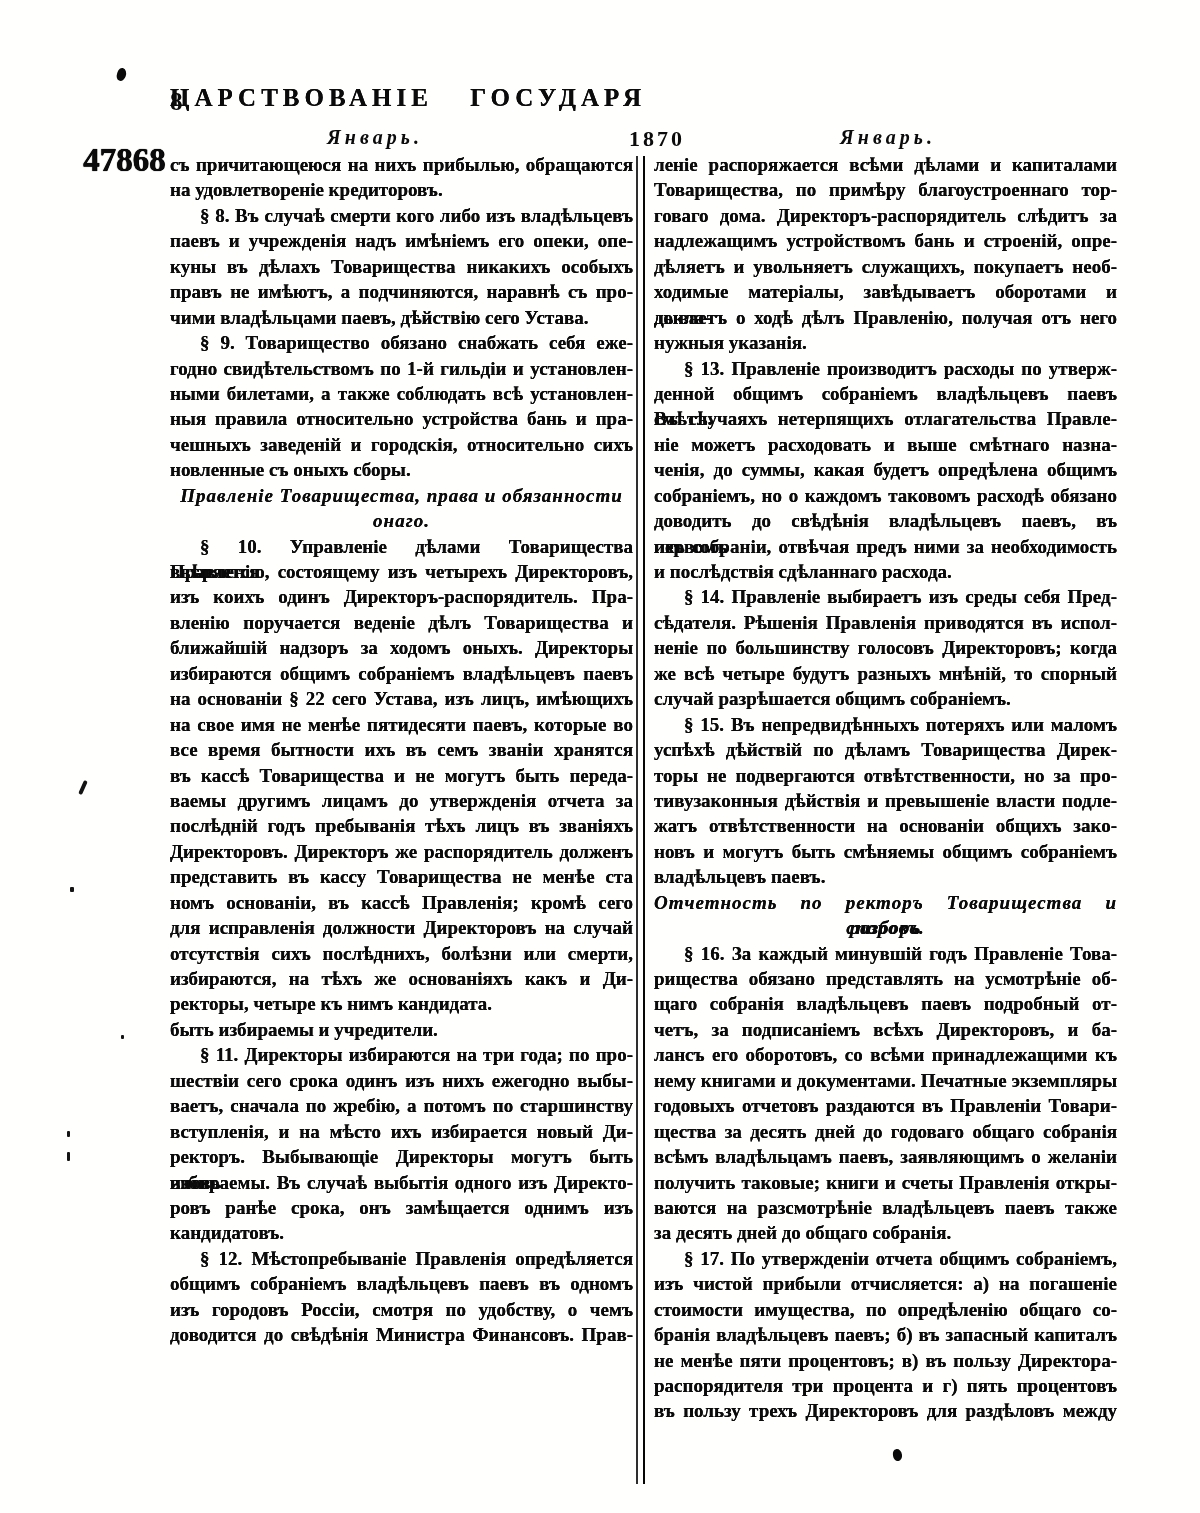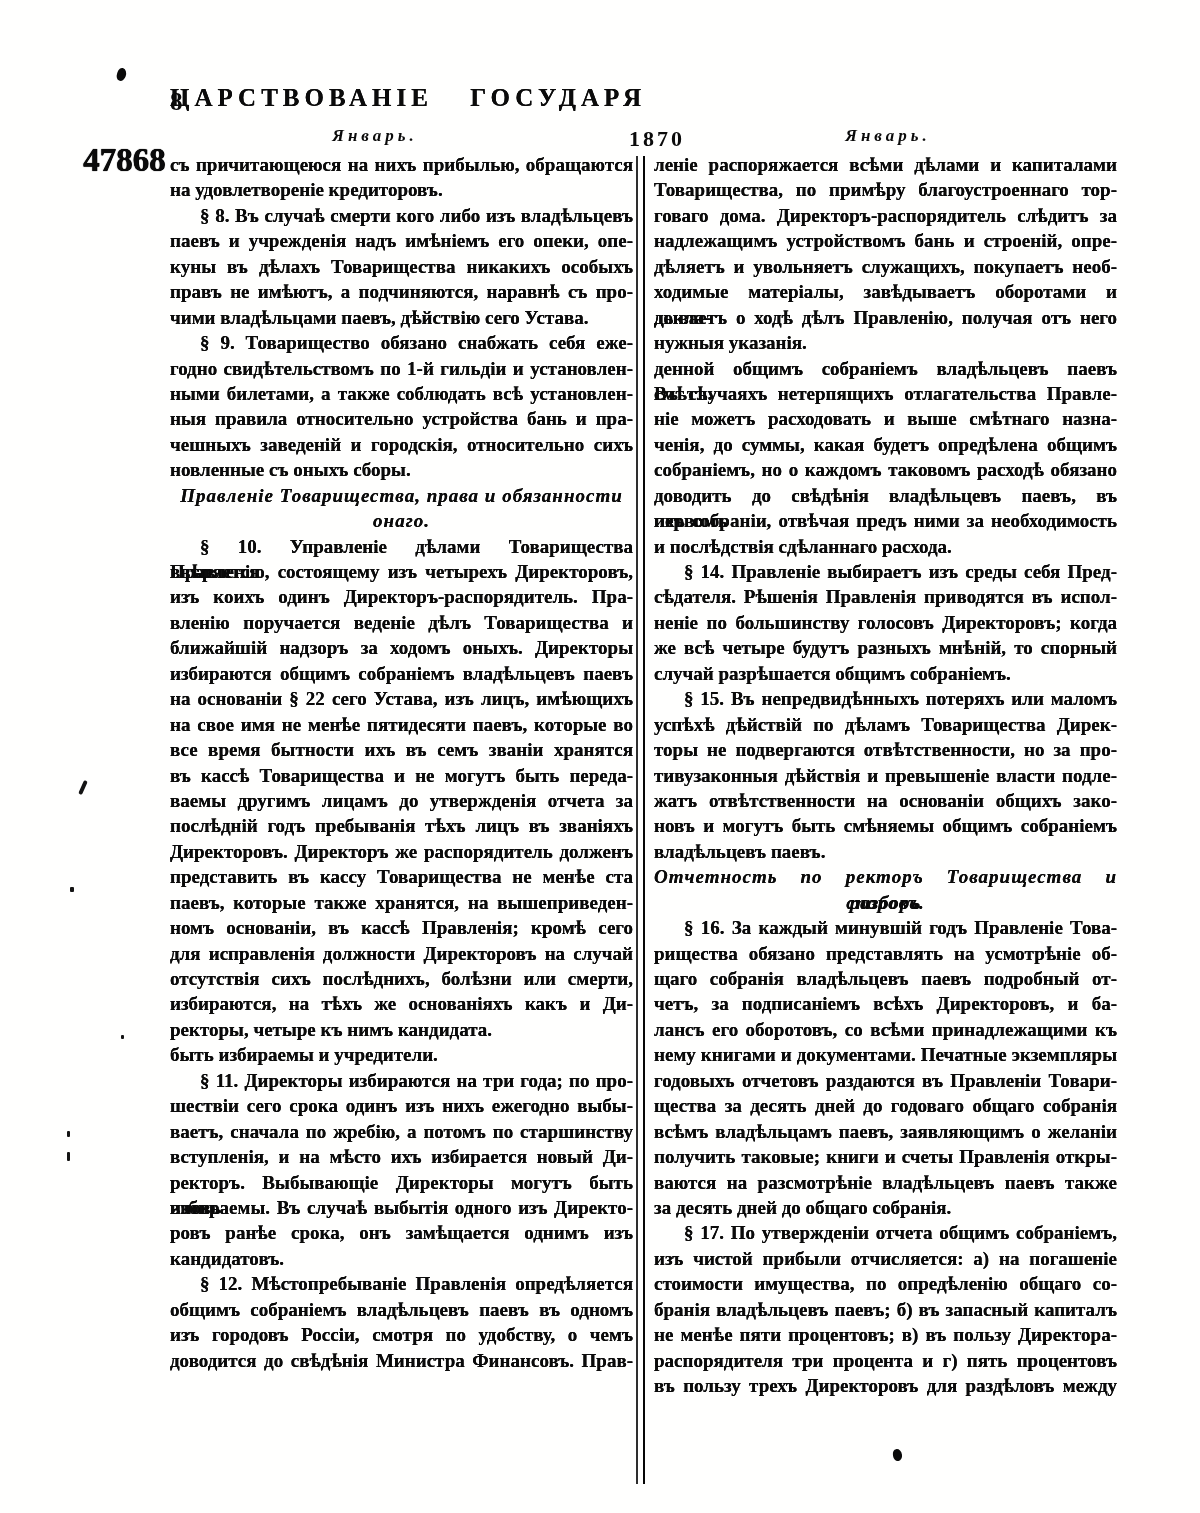--- a/index.html
+++ b/index.html
@@ -23,21 +23,21 @@
     font-size:25px;font-weight:bold;
     letter-spacing:5px;word-spacing:26px;
     text-shadow:0 0 .5px #000;
     white-space:nowrap;
   }
   .date-item{
     position:absolute;top:126px;
     transform:translateX(-50%);
     font-weight:bold;white-space:nowrap;
   }
-  .month{font-style:italic;font-size:17px;letter-spacing:4px;}
+  .month{font-style:italic;font-size:20px;letter-spacing:4px;}
   .year{font-size:22px;letter-spacing:3px;margin-left:20px;}
   .docnum{
     position:absolute;left:83px;top:142px;
     font-size:33px;font-weight:bold;letter-spacing:0px;
     text-shadow:0 0 1px #000, .4px 0 0 #000;
   }
 
   
   .col{
     position:absolute;top:152px;width:463px;
@@ -113,21 +113,20 @@
       <div class="line">ближайшій надзоръ за ходомъ оныхъ. Директоры</div>
       <div class="line">избираются общимъ собраніемъ владѣльцевъ паевъ</div>
       <div class="line">на основаніи § 22 сего Устава, изъ лицъ, имѣющихъ</div>
       <div class="line">на свое имя не менѣе пятидесяти паевъ, которые во</div>
       <div class="line">все время бытности ихъ въ семъ званіи хранятся</div>
       <div class="line">въ кассѣ Товарищества и не могутъ быть переда-</div>
       <div class="line">ваемы другимъ лицамъ до утвержденія отчета за</div>
       <div class="line">послѣдній годъ пребыванія тѣхъ лицъ въ званіяхъ</div>
       <div class="line">Директоровъ. Директоръ же распорядитель долженъ</div>
       <div class="line">представить въ кассу Товарищества не менѣе ста</div>
-      <div class="line">паевъ, которые также хранятся, на вышеприведен-</div>
       <div class="line">номъ основаніи, въ кассѣ Правленія; кромѣ сего</div>
       <div class="line">для исправленія должности Директоровъ на случай</div>
       <div class="line">отсутствія сихъ послѣднихъ, болѣзни или смерти,</div>
       <div class="line">избираются, на тѣхъ же основаніяхъ какъ и Ди-</div>
       <div class="line end">ректоры, четыре къ нимъ кандидата.</div>
       <div class="line end">быть избираемы и учредители.</div>
       <div class="line ind">§ 11. Директоры избираются на три года; по про-</div>
       <div class="line">шествіи сего срока одинъ изъ нихъ ежегодно выбы-</div>
       <div class="line">ваетъ, сначала по жребію, а потомъ по старшинству</div>
       <div class="line">вступленія, и на мѣсто ихъ избирается новый Ди-</div>
@@ -142,20 +141,21 @@
     </div>
   <div class="col col-right">
       <div class="line">леніе распоряжается всѣми дѣлами и капиталами</div>
       <div class="line">Товарищества, по примѣру благоустроеннаго тор-</div>
       <div class="line">говаго дома. Директоръ-распорядитель слѣдитъ за</div>
       <div class="line">надлежащимъ устройствомъ бань и строеній, опре-</div>
       <div class="line">дѣляетъ и увольняетъ служащихъ, покупаетъ необ-</div>
       <div class="line">ходимые матеріалы, завѣдываетъ оборотами и докла-</div>
       <div class="line">дываетъ о ходѣ дѣлъ Правленію, получая отъ него</div>
       <div class="line end">нужныя указанія.</div>
+      <div class="line ind">§ 13. Правленіе производитъ расходы по утверж-</div>
       <div class="line">денной общимъ собраніемъ владѣльцевъ паевъ смѣтѣ.</div>
       <div class="line">Въ случаяхъ нетерпящихъ отлагательства Правле-</div>
       <div class="line">ніе можетъ расходовать и выше смѣтнаго назна-</div>
       <div class="line">ченія, до суммы, какая будетъ опредѣлена общимъ</div>
       <div class="line">собраніемъ, но о каждомъ таковомъ расходѣ обязано</div>
       <div class="line">доводить до свѣдѣнія владѣльцевъ паевъ, въ первомъ</div>
       <div class="line">ихъ собраніи, отвѣчая предъ ними за необходимость</div>
       <div class="line end">и послѣдствія сдѣланнаго расхода.</div>
       <div class="line ind">§ 14. Правленіе выбираетъ изъ среды себя Пред-</div>
       <div class="line">сѣдателя. Рѣшенія Правленія приводятся въ испол-</div>

